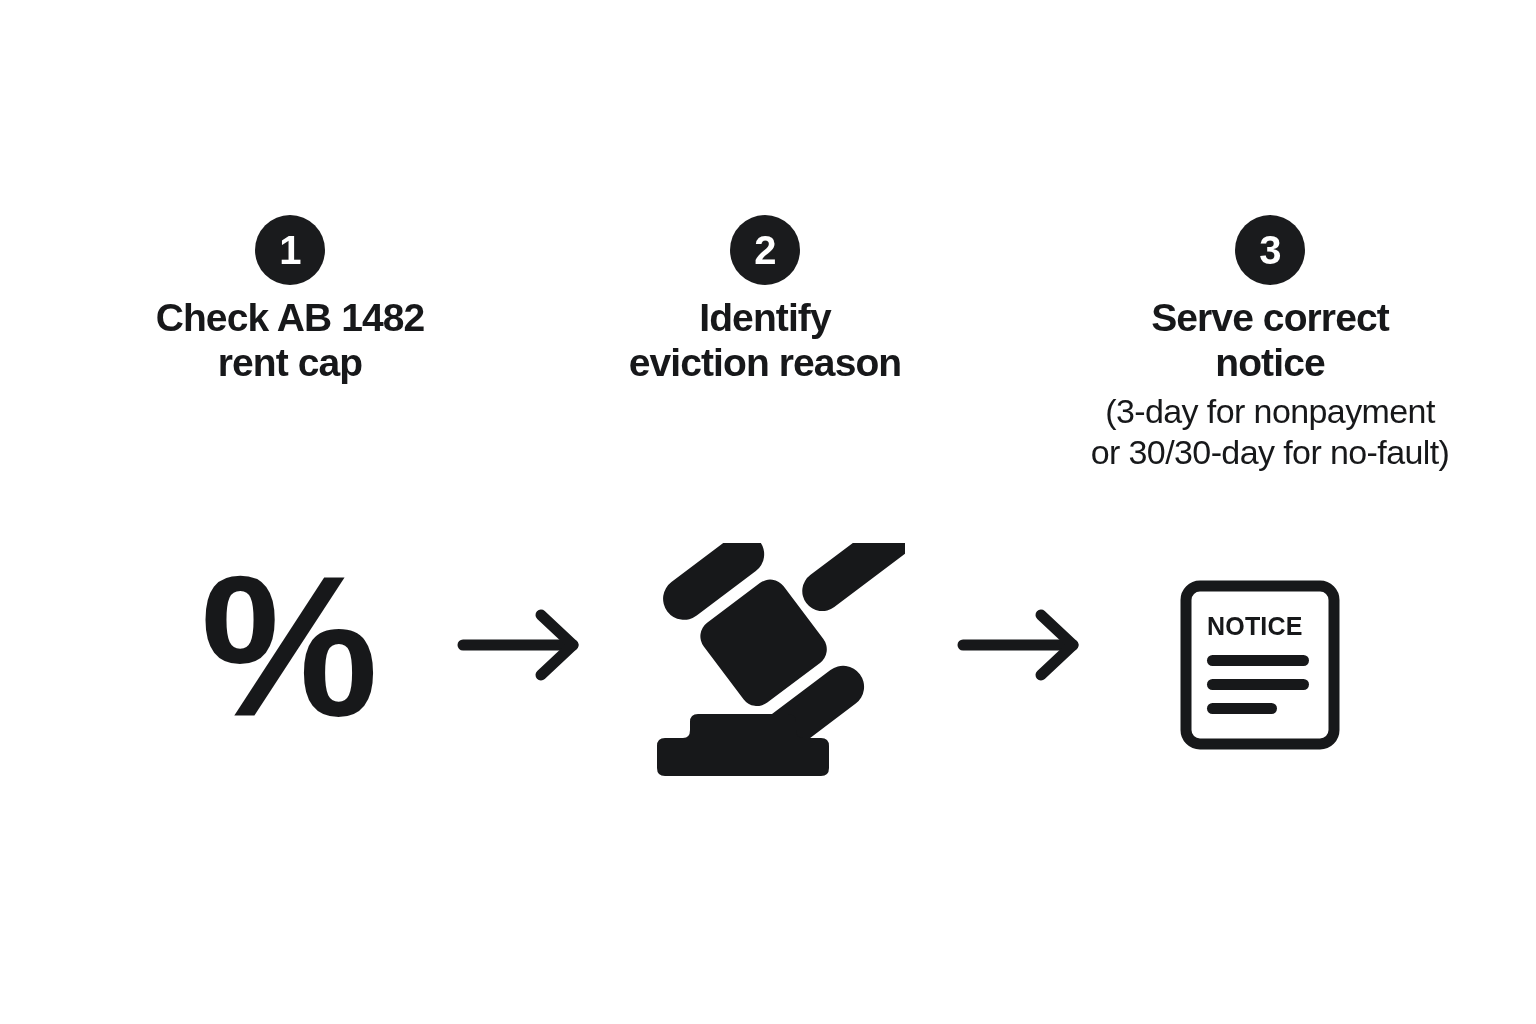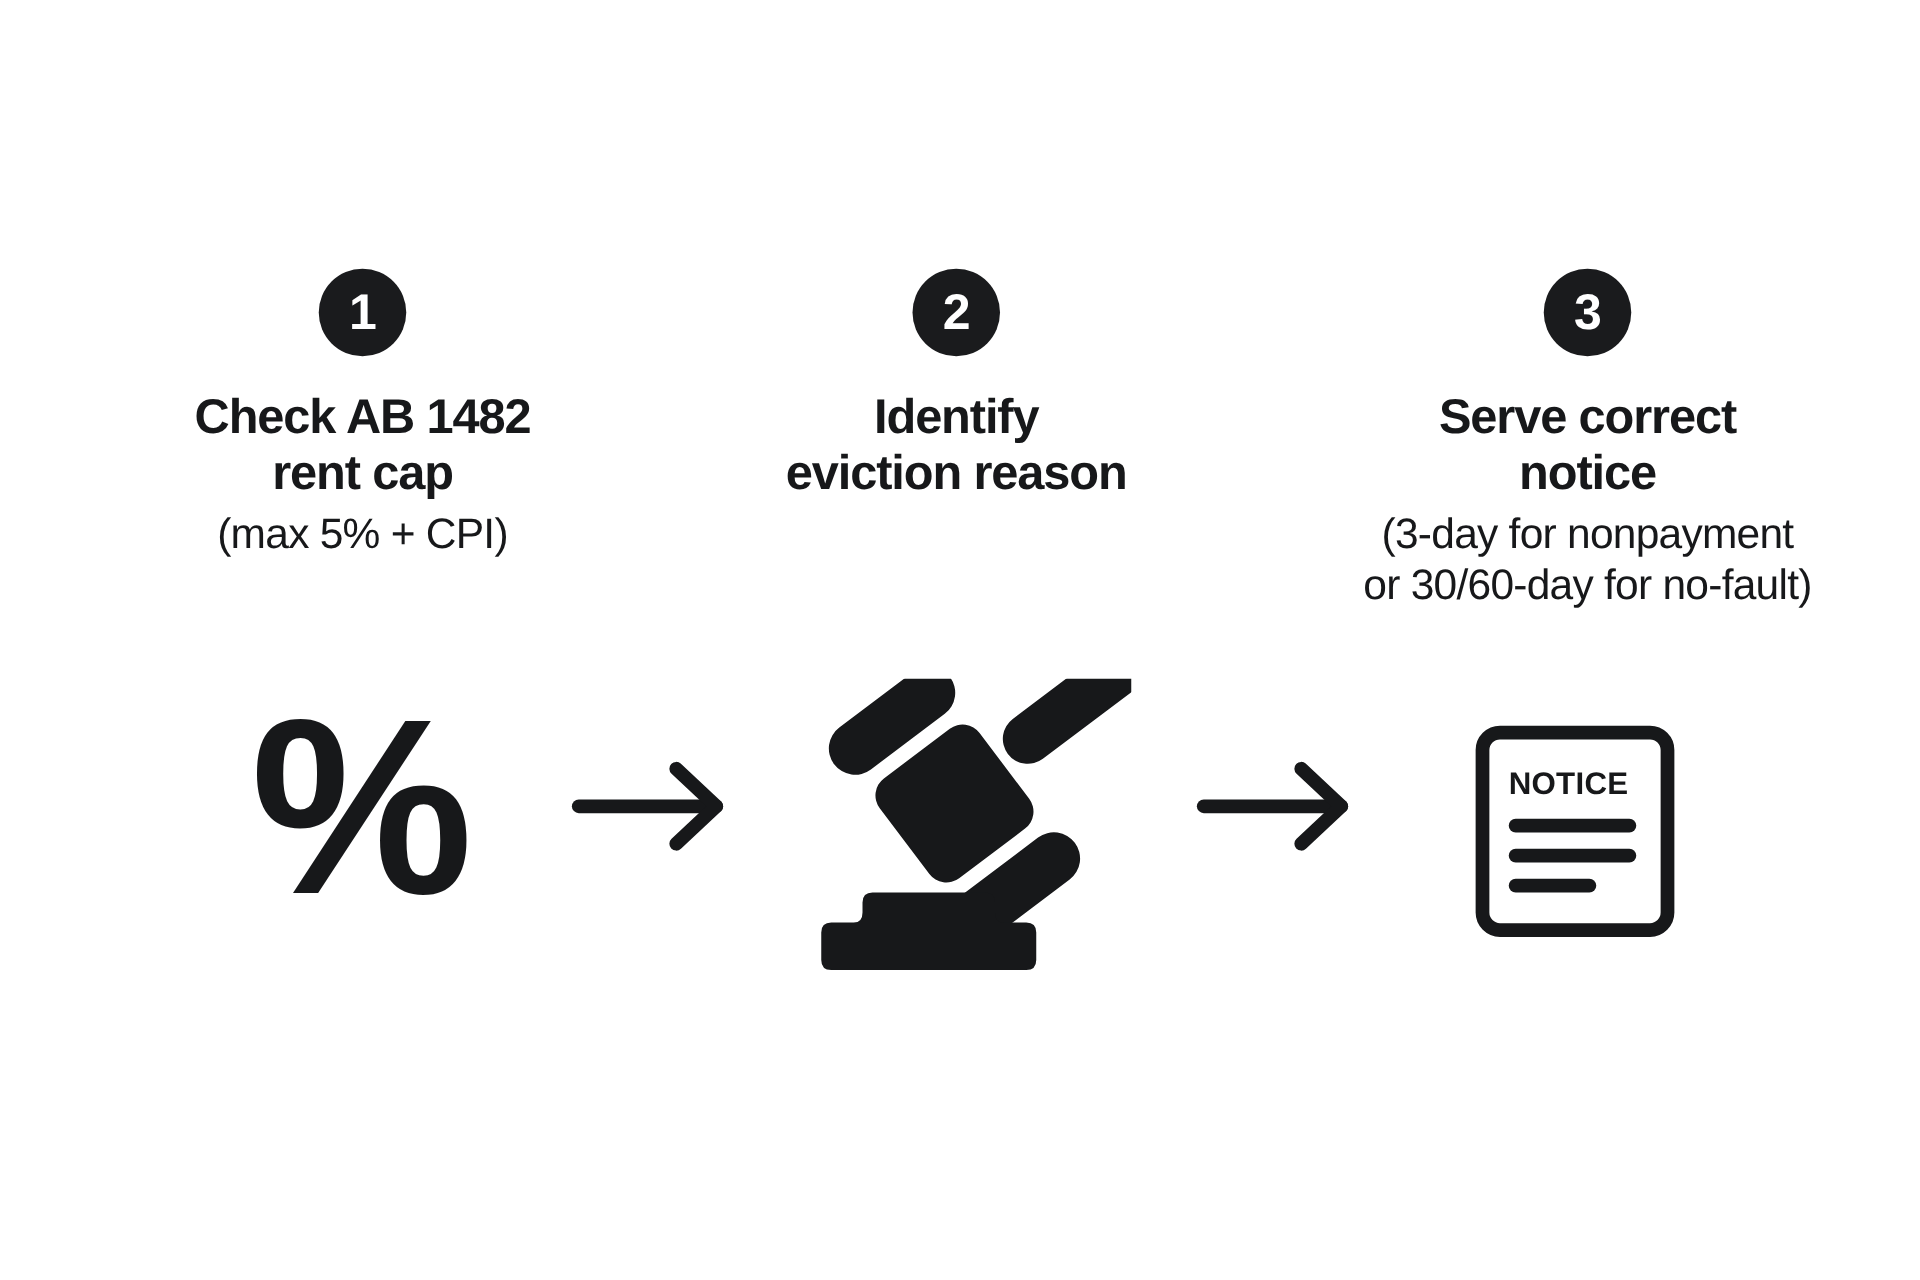--- a/index.html
+++ b/index.html
@@ -49,21 +49,21 @@
     justify-content: center;
     font-size: 40px;
     font-weight: bold;
     line-height: 1;
     letter-spacing: -0.5px;
     flex: none;
   }
 
   
   .headline {
-    margin-top: 26px;
+    margin-top: 10px;
     font-size: 39px;
     font-weight: bold;
     line-height: 1.16;
     letter-spacing: -0.9px;
     color: #17181a;
   }
   .subline {
     margin-top: 6px;
     font-size: 34px;
     font-weight: normal;
@@ -125,39 +125,38 @@
 <body>
 
 <div class="canvas">
 
   <div class="step step-1">
     <div class="badge">
       <span>1</span>
     </div>
     <div class="headline" style="white-space: pre-line;">Check AB 1482
 rent cap</div>
-    <div class="subline" style="white-space: pre-line;">(max 5% + CPI)</div>
   </div>
 
   <div class="step step-2">
     <div class="badge">
       <span>2</span>
     </div>
     <div class="headline" style="white-space: pre-line;">Identify
 eviction reason</div>
   </div>
 
   <div class="step step-3">
     <div class="badge">
       <span>3</span>
     </div>
     <div class="headline" style="white-space: pre-line; text-align: center;">Serve correct
 notice</div>
     <div class="subline" style="white-space: pre-line;">(3-day for nonpayment
-or 30/60-day for no-fault)</div>
+or 30/30-day for no-fault)</div>
   </div>
 
   <div class="icon-row">
 
     <div class="icon-slot slot-percent">
       <span class="pct-glyph">%</span>
     </div>
 
     <div class="icon-slot slot-arrow-1">
       <svg width="140" height="80" viewBox="0 0 140 80">

